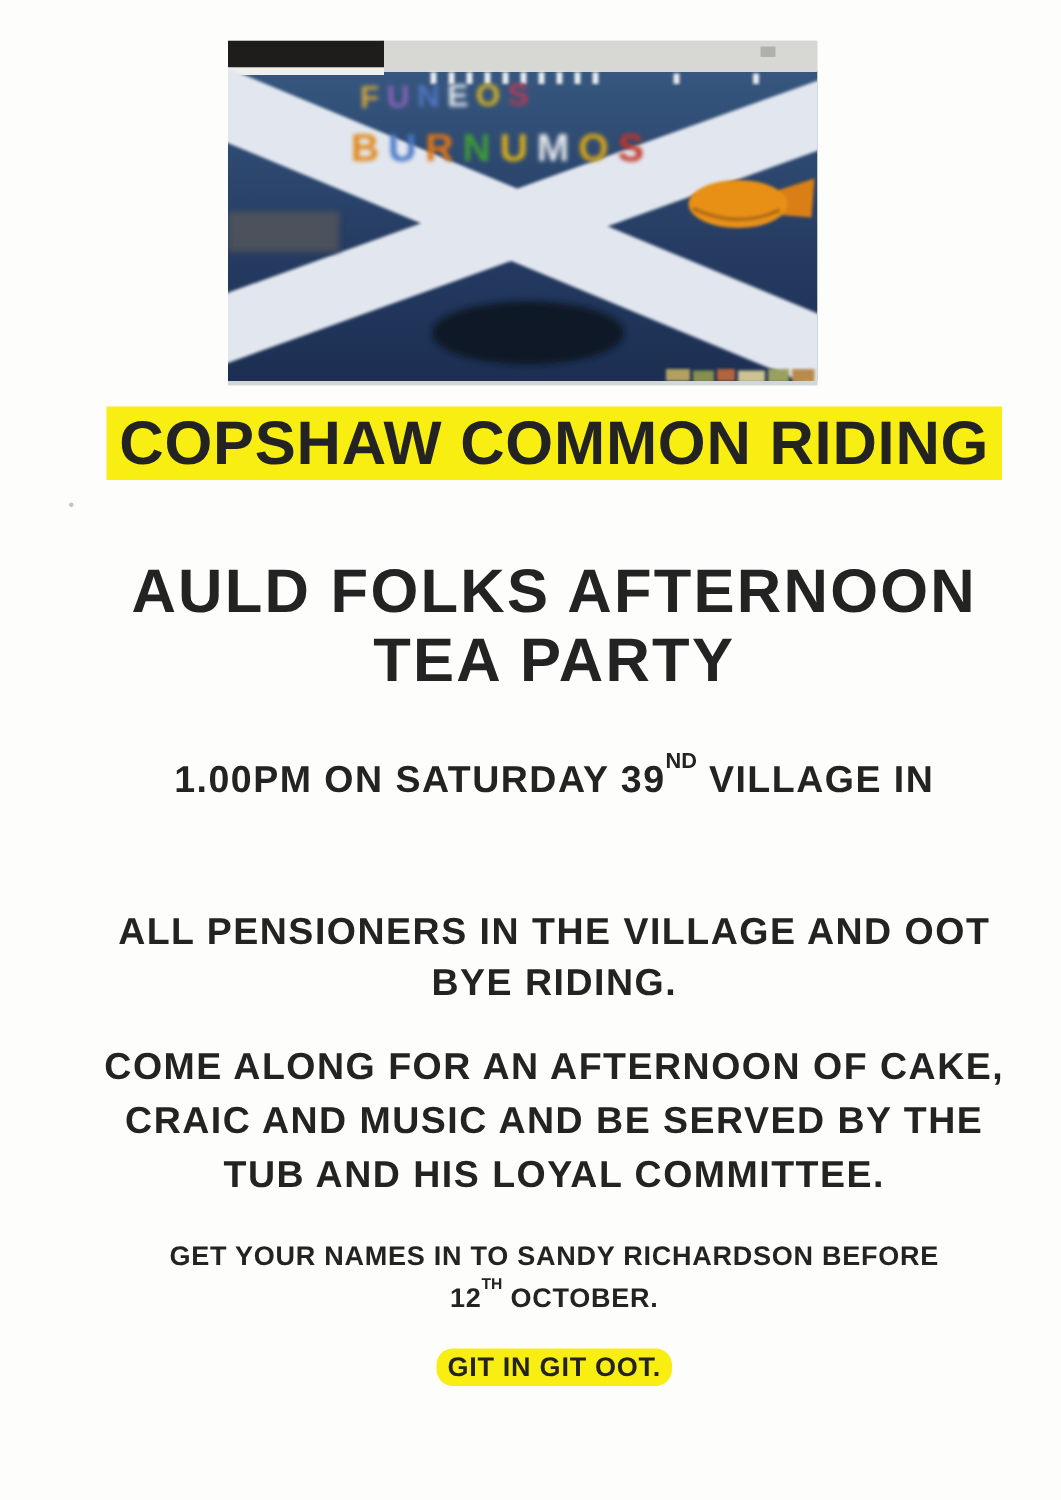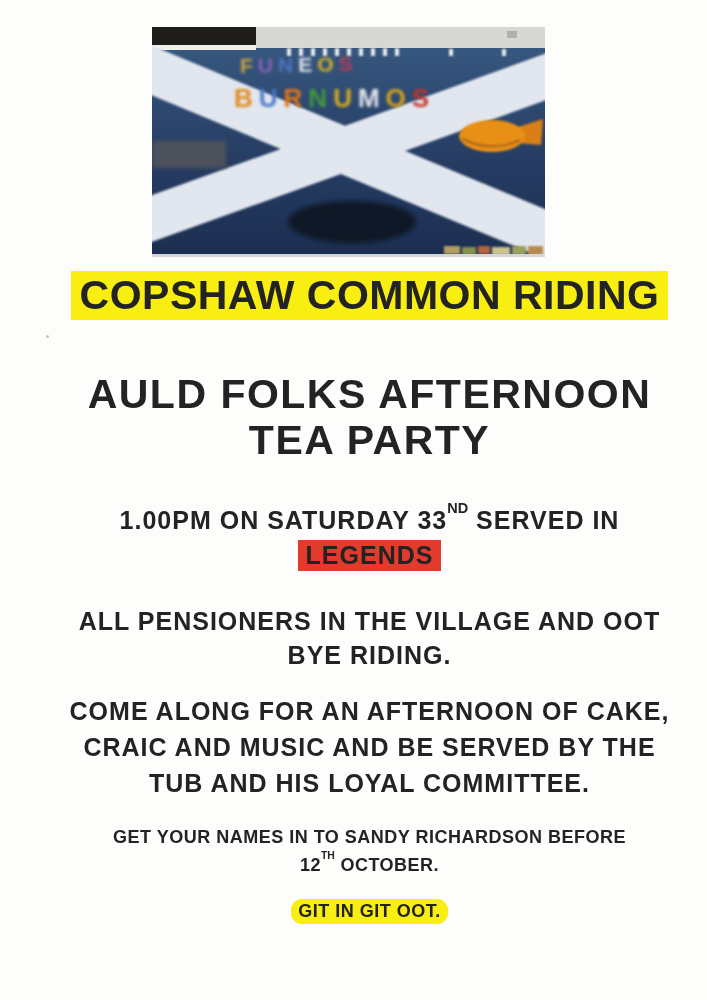--- a/index.html
+++ b/index.html
@@ -144,26 +144,23 @@
   <div class="band t-title">
     <span class="hl-yellow">COPSHAW COMMON RIDING</span>
   </div>
 
   <div class="speck"></div>
 
   <div class="band t-head1">AULD FOLKS AFTERNOON</div>
   <div class="band t-head2">TEA PARTY</div>
 
   <div class="band t-date body-size">
-    <span>1.00PM ON SATURDAY 33</span><sup>ND</sup><span> SERVED IN</span>
+    <span>1.00PM ON SATURDAY 39</span><sup>ND</sup><span> VILLAGE IN</span>
   </div>
 
-  <div class="band t-venue body-size">
-    <span class="hl-red">LEGENDS</span>
-  </div>
 
   <div class="band t-inv1 body-size">ALL PENSIONERS IN THE VILLAGE AND OOT</div>
   <div class="band t-inv2 body-size">BYE RIDING.</div>
 
   <div class="band t-come1 body-size">COME ALONG FOR AN AFTERNOON OF CAKE,</div>
   <div class="band t-come2 body-size">CRAIC AND MUSIC AND BE SERVED BY THE</div>
   <div class="band t-come3 body-size">TUB AND HIS LOYAL COMMITTEE.</div>
 
   <div class="band t-nam1 small-size">GET YOUR NAMES IN TO SANDY RICHARDSON BEFORE</div>
   <div class="band t-nam2 small-size">

